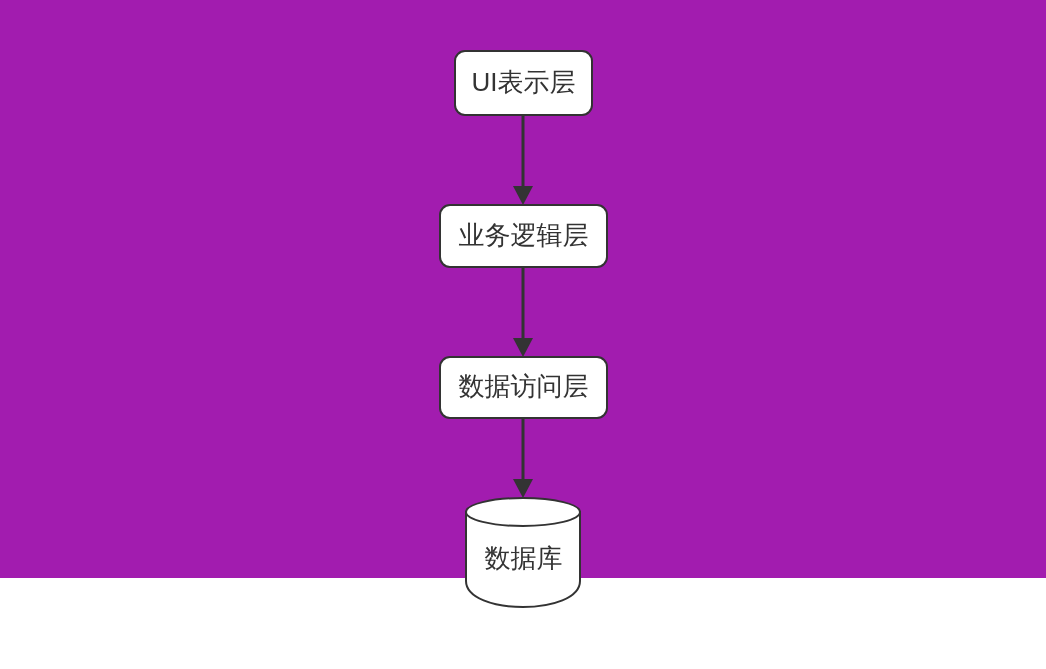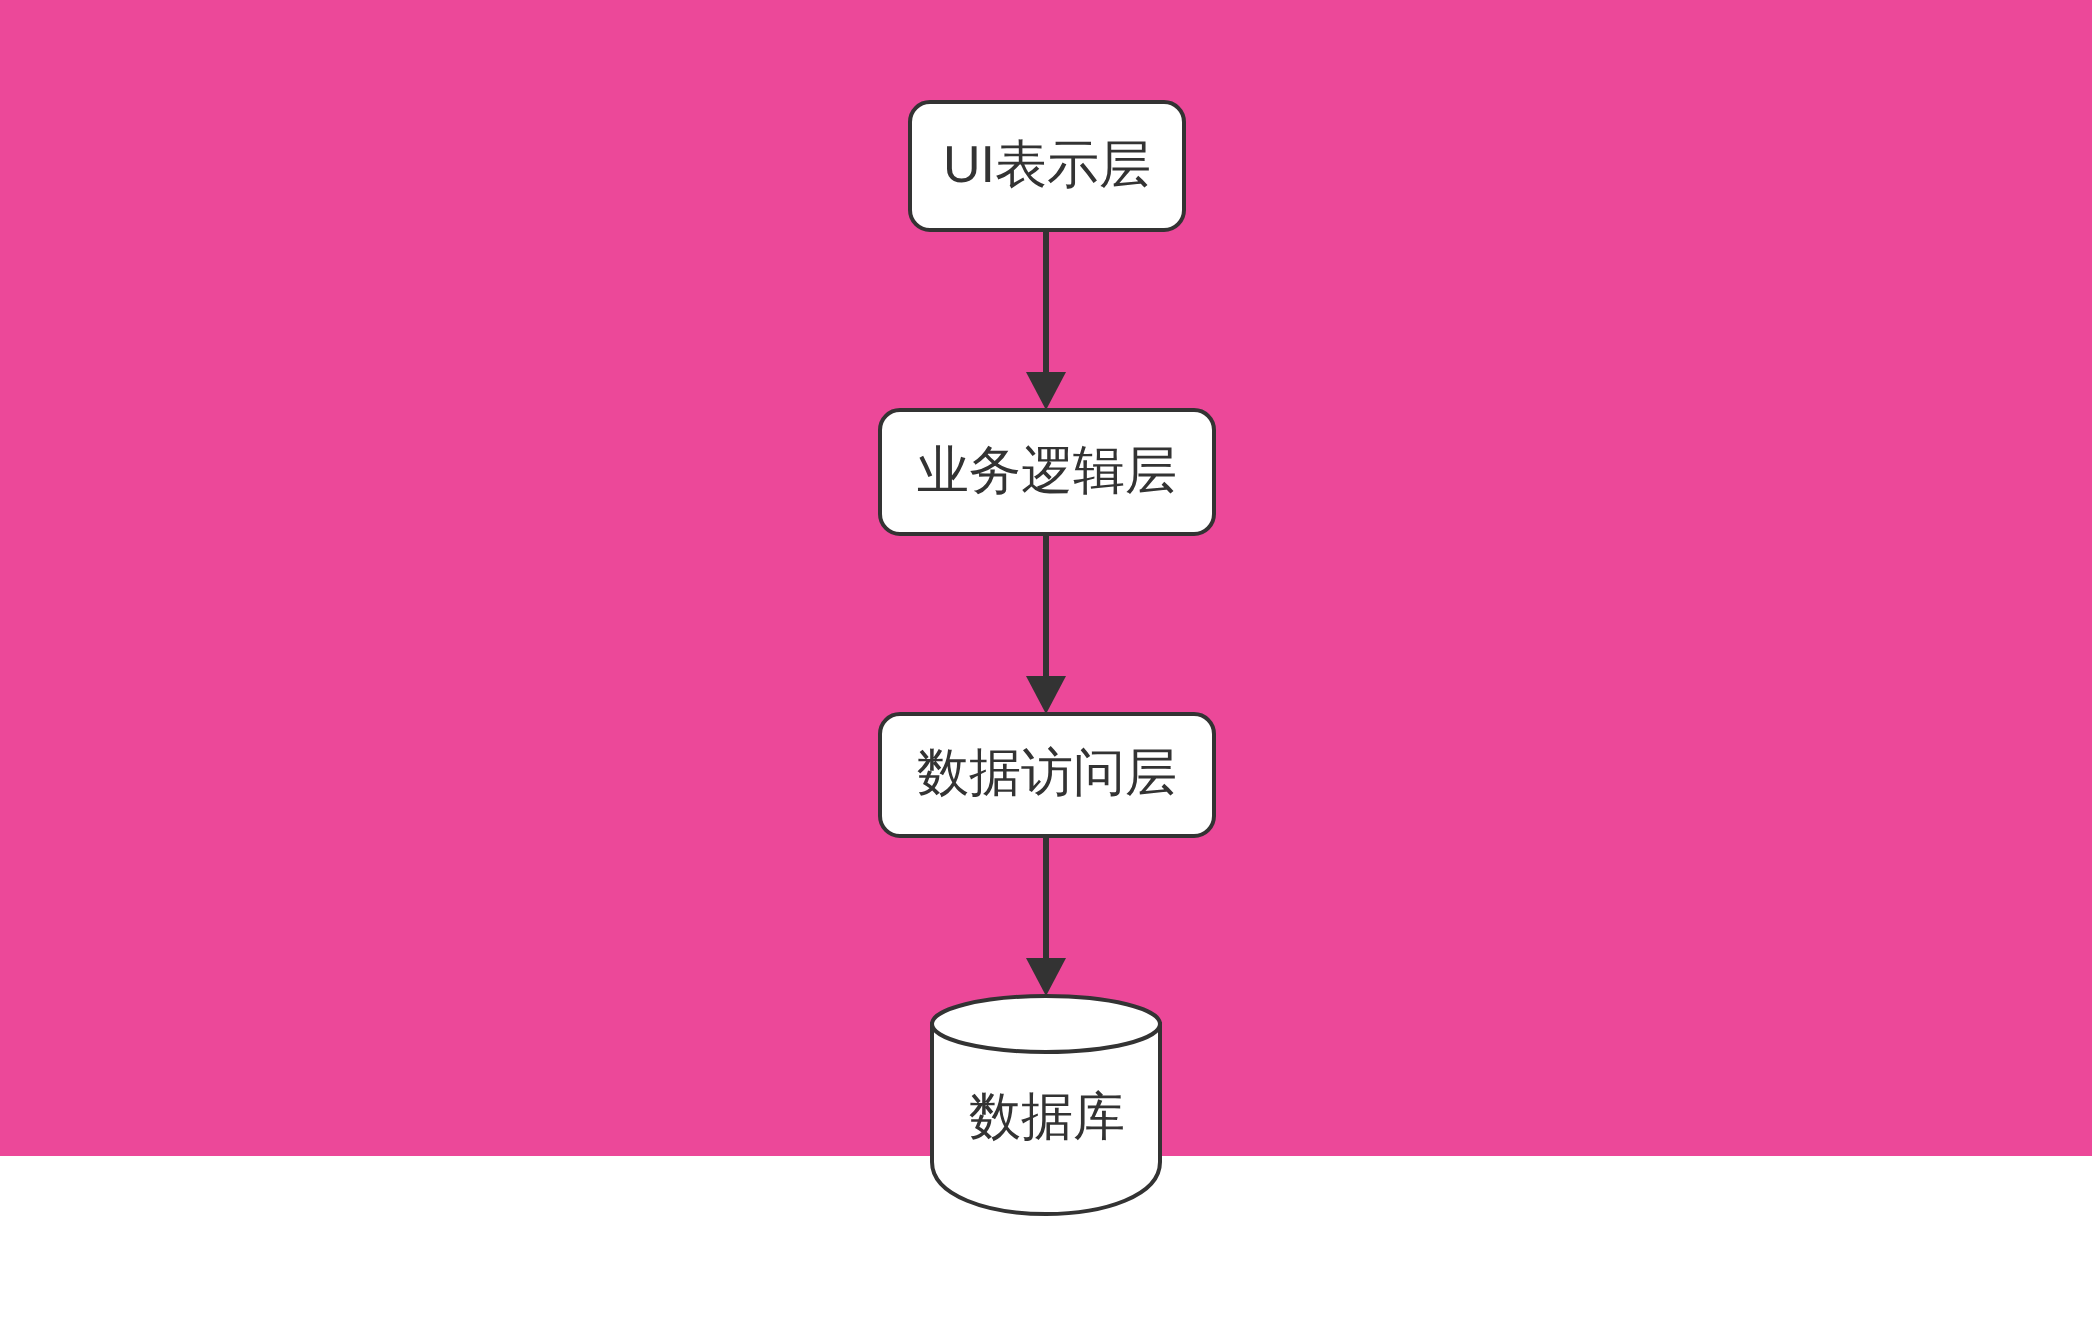--- a/index.html
+++ b/index.html
@@ -10,21 +10,21 @@
   body {
     width: 1046px;
     height: 669px;
     font-family: "Liberation Sans", "DejaVu Sans", sans-serif;
     overflow: hidden;
   }
   #diagram-canvas {
     position: relative;
     width: 1046px;
     height: 578px;
-    background: #ec4899;
+    background: #a21caf;
   }
   #diagram-svg {
     position: absolute;
     top: 0;
     left: 0;
     width: 1046px;
     height: 669px;
   }
   .node-label {
     font-family: "Liberation Sans", "DejaVu Sans", sans-serif;

